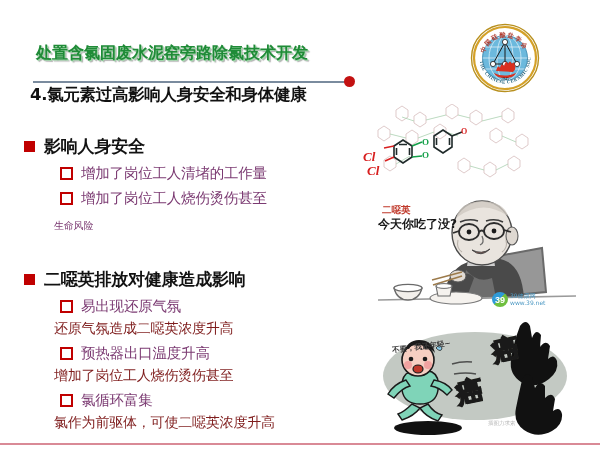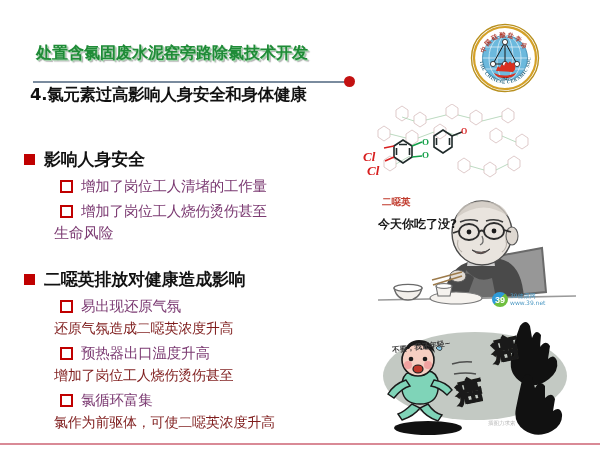--- a/index.html
+++ b/index.html
@@ -60,21 +60,21 @@
     top: 84px;
     font-size: 16.5px;
     font-weight: bold;
     color: #111111;
     white-space: nowrap;
     letter-spacing: -0.3px;
   }
 
   
   .section { position: absolute; }
-  .sec1 { left: 24px; top: 148px; }
+  .sec1 { left: 24px; top: 135px; }
   .sec2 { left: 24px; top: 268px; }
 
   .head-row {
     display: flex;
     align-items: center;
     gap: 9px;
     white-space: nowrap;
   }
   .sq-filled {
     width: 11px; height: 11px;
@@ -103,22 +103,22 @@
     flex: 0 0 auto;
   }
   .sub-text {
     font-size: 14.5px;
     color: #7b3a72;
     font-weight: normal;
     letter-spacing: -0.2px;
   }
   .cont-text {
     margin-left: 30px;
-    margin-top: 3px;
-    font-size: 15px;
+    margin-top: 11px;
+    font-size: 10px;
     color: #7b3a72;
     white-space: nowrap;
     letter-spacing: -0.2px;
   }
   .green-text {
     margin-left: 30px;
     margin-top: 4px;
     font-size: 14px;
     color: #7f1d1d;
     white-space: nowrap;
@@ -169,21 +169,21 @@
   .cartoon1 {
     position: absolute;
     left: 370px;
     top: 196px;
     width: 215px;
     height: 118px;
     background: #ffffff;
   }
   .c1-cap-red {
     position: absolute;
-    left: 12px; top: 0;
+    left: 12px; top: 8px;
     font-size: 9.5px;
     font-weight: bold;
     color: #c0392b;
     white-space: nowrap;
   }
   .c1-cap-dark {
     position: absolute;
     left: 8px; top: 20px;
     font-size: 12px;
     font-weight: bold;

